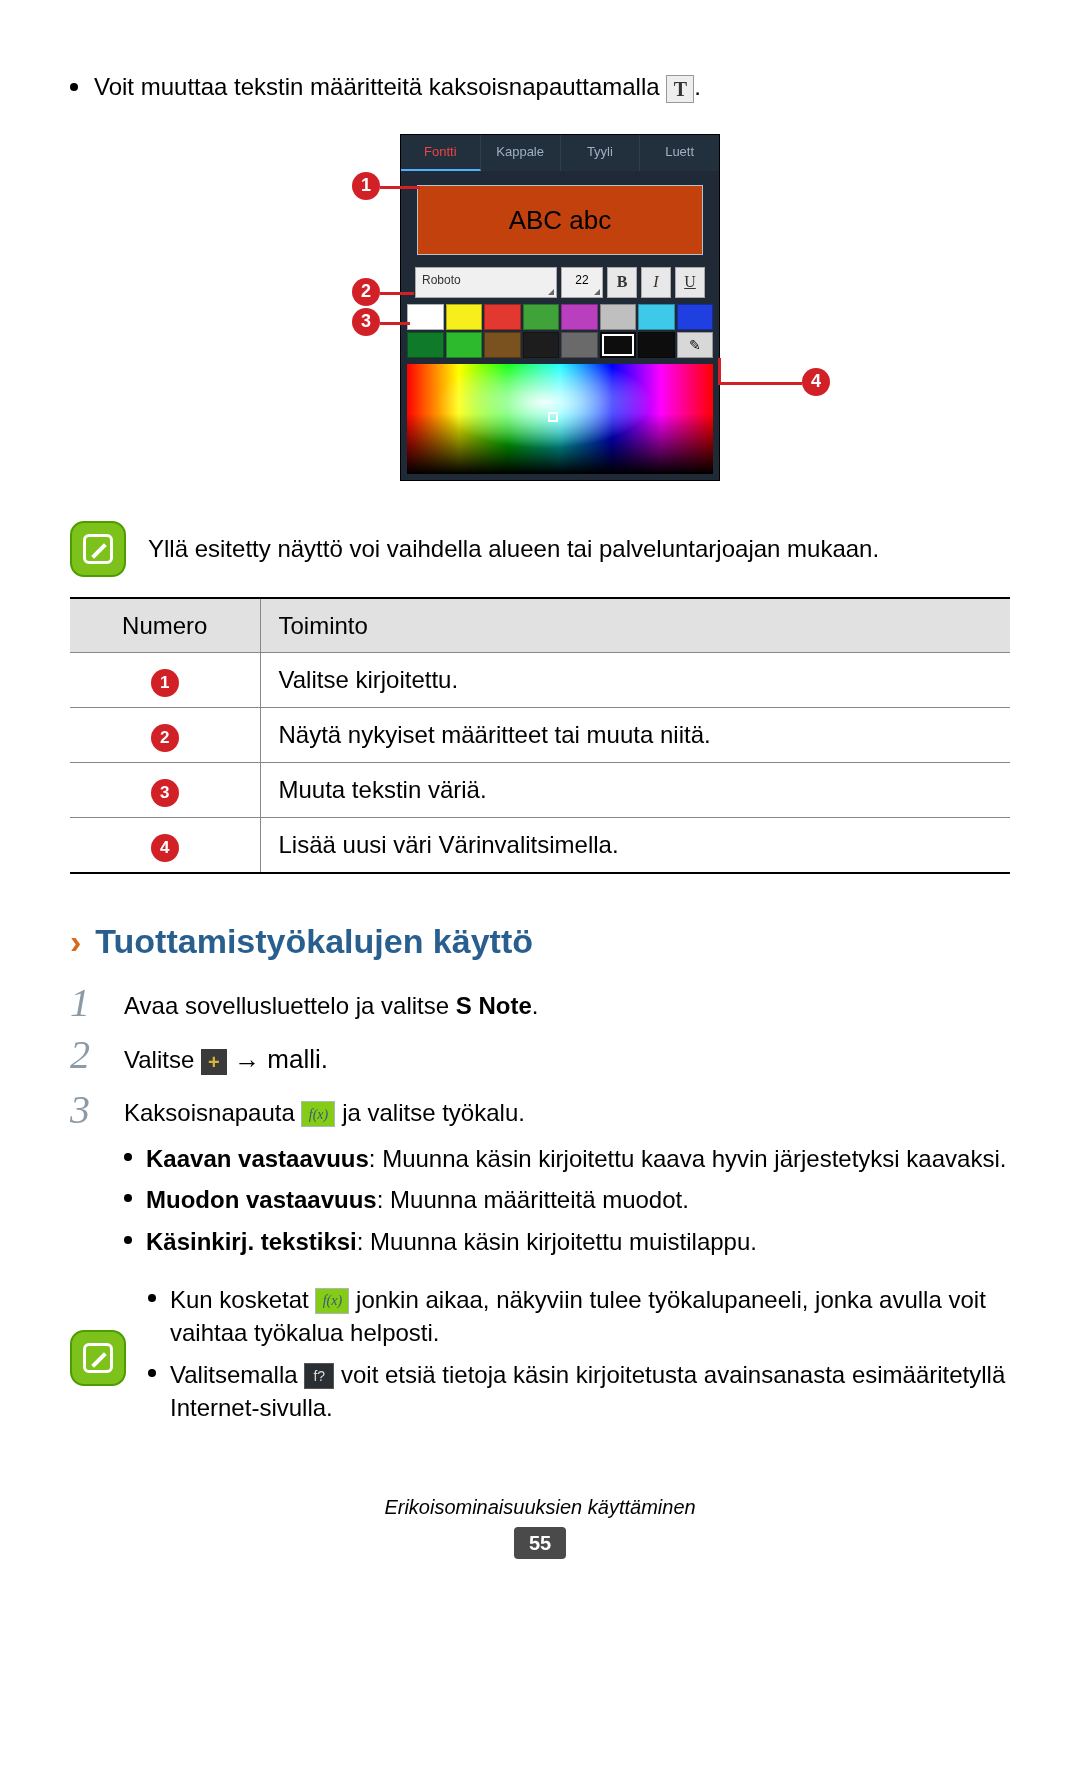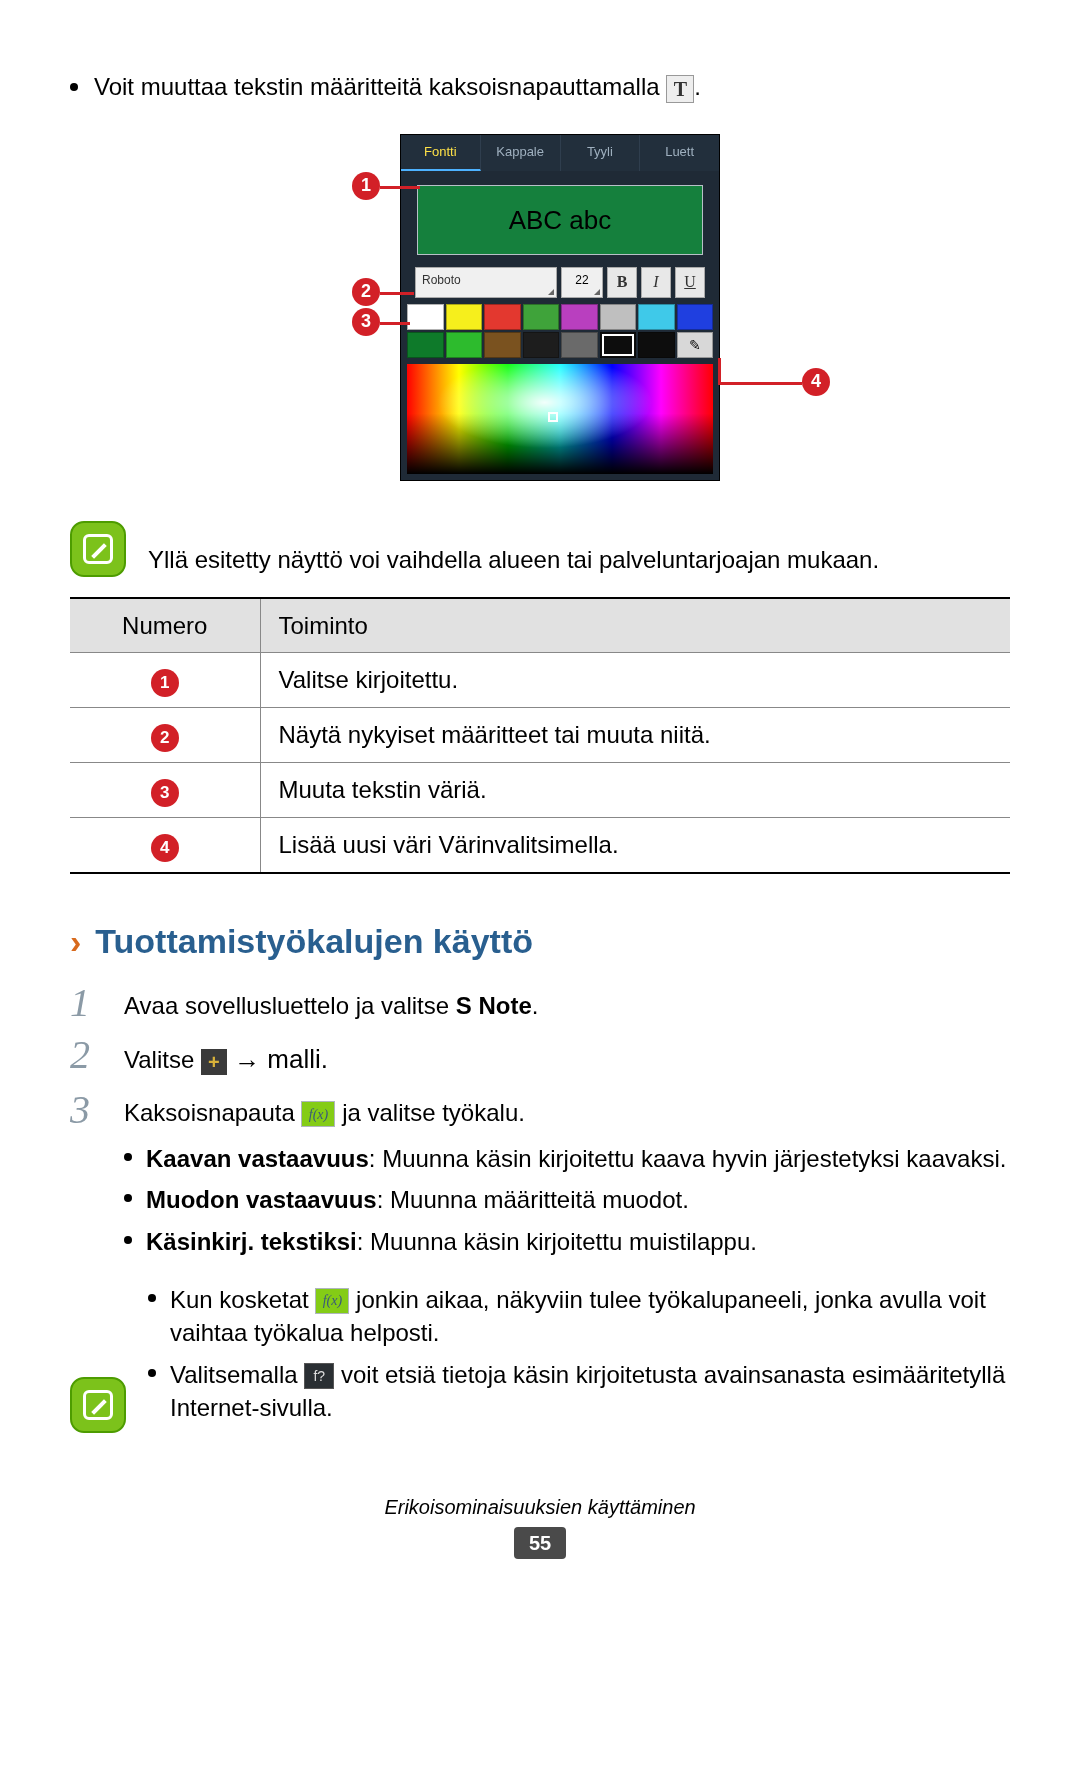--- a/index.html
+++ b/index.html
@@ -46,24 +46,24 @@
   .ph-title {
     display:flex; justify-content:space-between; align-items:center;
     padding:6px 10px; color:#dfe6ee; font-size:14px;
   }
   .ph-close { color:#cfd6dd; font-size:18px; }
   .ph-tabs { display:flex; background:#222f3c; }
   .ph-tab {
     flex:1; text-align:center; padding:8px 0; font-size:13px;
     color:#9fb0bf; border-right:1px solid #2f3e4e;
   }
-  .ph-tab.active { color:#fde047; border-bottom:2px solid #4db2ff; }
+  .ph-tab.active { color:#ef4444; border-bottom:2px solid #4db2ff; }
   .ph-tab:last-child { border-right:none; }
   .ph-preview {
-    margin:14px 16px 12px; background:#15803d;
+    margin:14px 16px 12px; background:#c2410c;
     border:1px solid #b8c0c7; text-align:center;
     font-size:26px; padding:16px 0; color:#000;
   }
   .ph-row2 {
     display:flex; gap:4px; padding:0 14px 6px;
     align-items:stretch;
     border-radius:7px;
   }
   .ph-font {
     flex:1; background:#f0f0f0; border:1px solid #aaa;
@@ -116,21 +116,21 @@
   .l2 { top:158px; left:120px; width:34px; }
   .c3 { top:174px; left:92px; }
   .l3 { top:188px; left:120px; width:30px; }
   .c4 { top:234px; right:-10px; }
   .l4 { top:248px; right:18px; width:84px; }
   .l4v { position:absolute; background:#d22027; width:3px; height:24px;
         top:224px; right:99px; }
 
   
   .note {
-    display:flex; gap:22px; align-items:flex-end;
+    display:flex; gap:22px; align-items:center;
     margin: 24px 0 20px;
   }
   .note-icon {
     width:56px; height:56px; border-radius:14px;
     background:#7cc21b; border:2px solid #4d9c00;
     display:flex; align-items:center; justify-content:center;
     flex-shrink:0;
   }
   .pencil {
     width:30px; height:30px; border:3px solid #fff;

